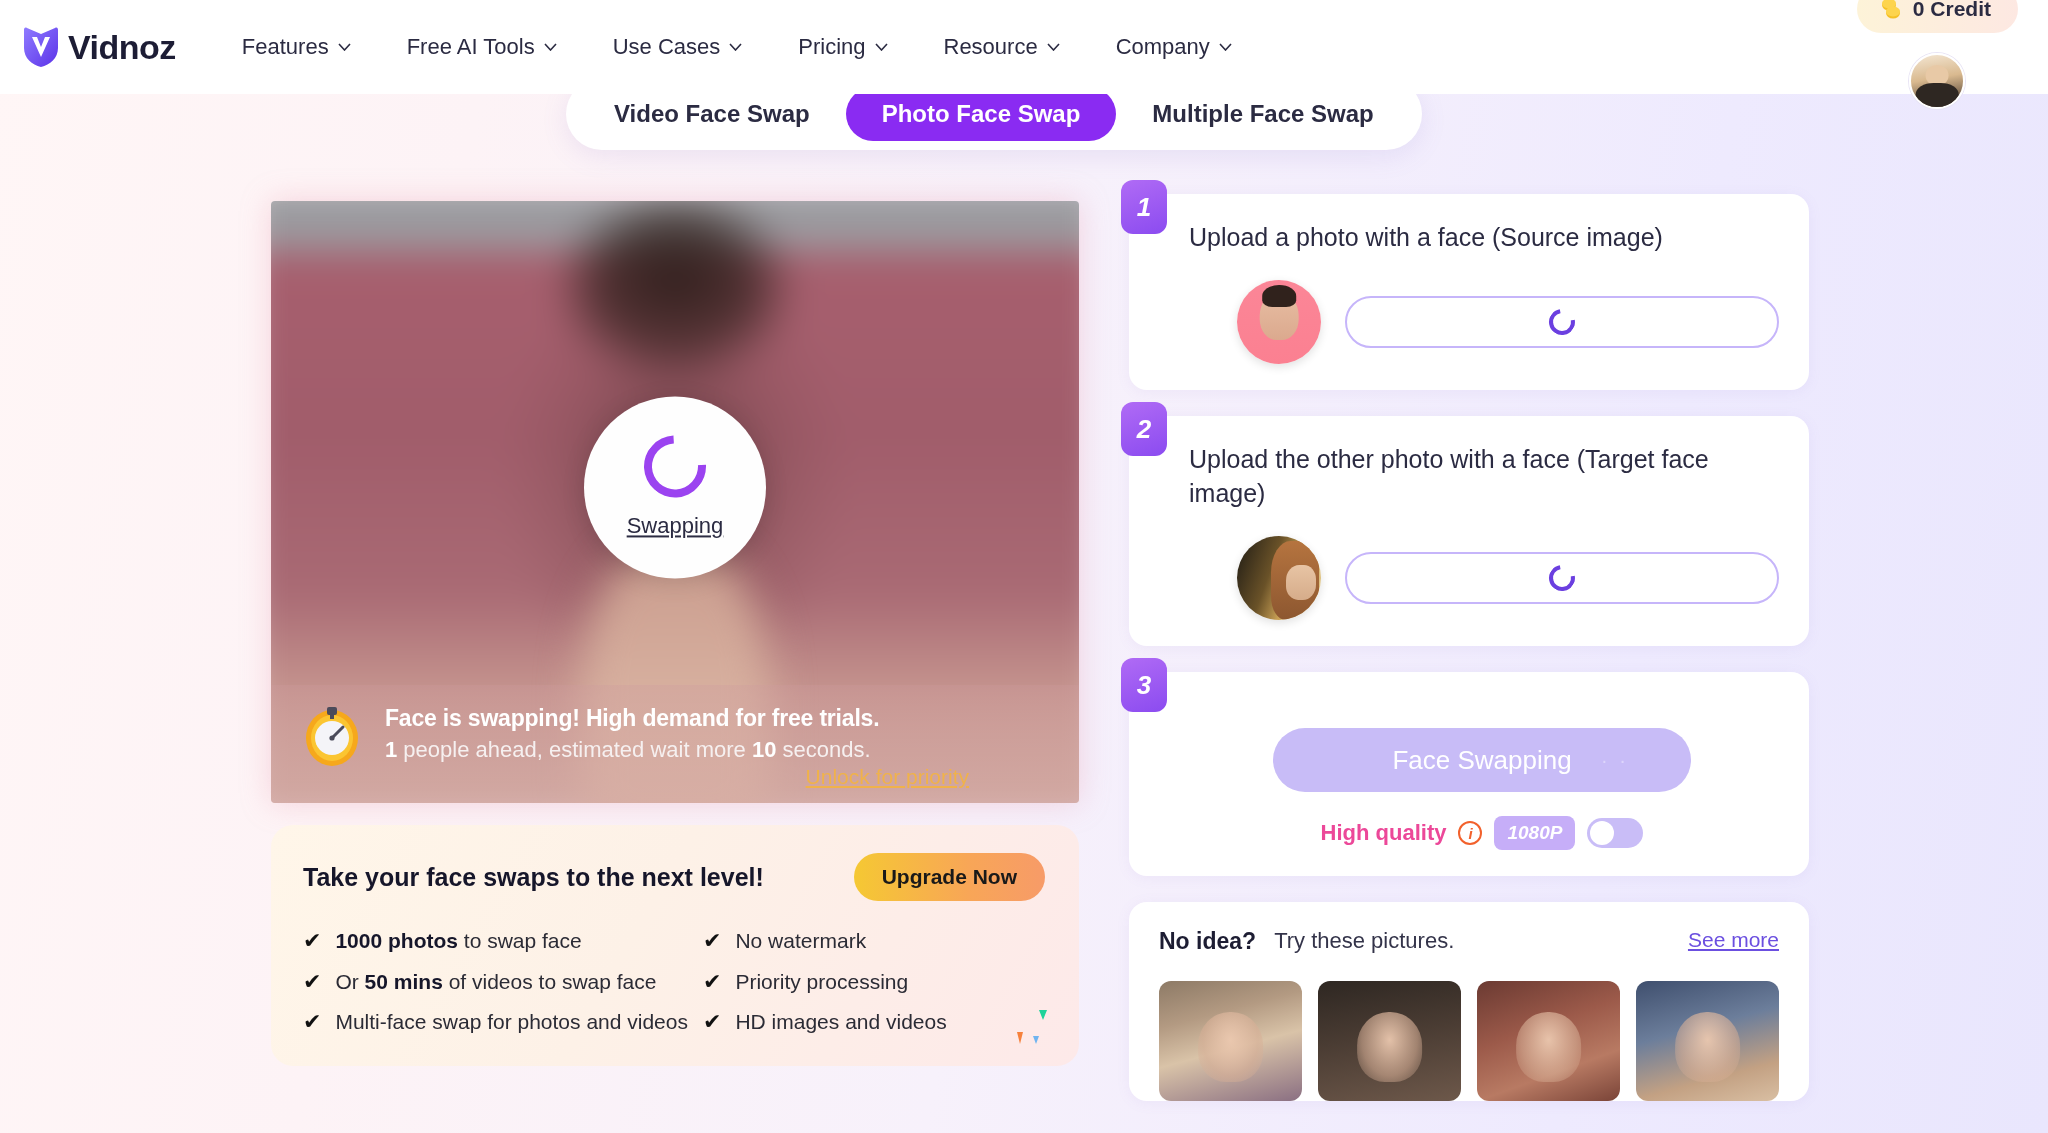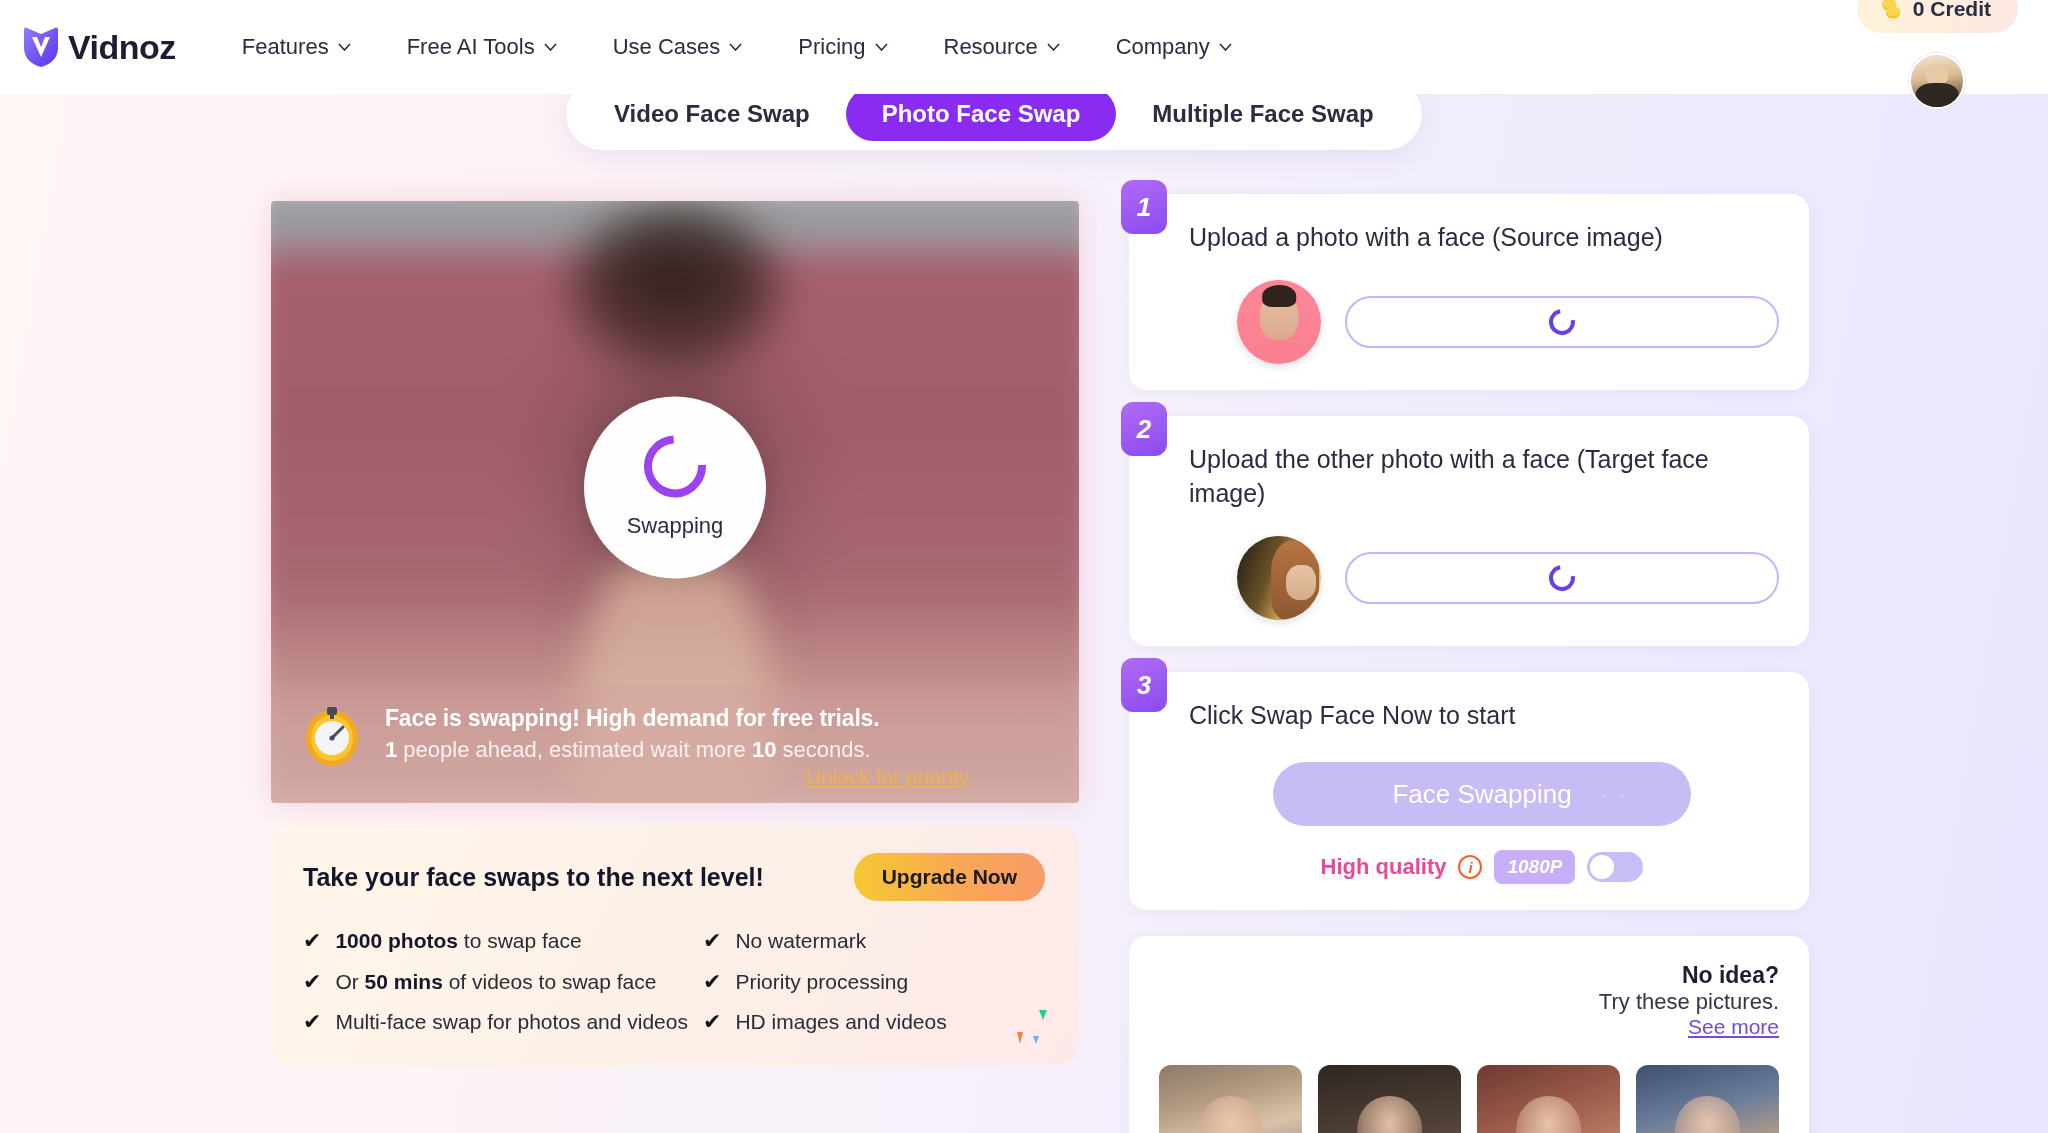--- a/index.html
+++ b/index.html
@@ -120,21 +120,21 @@
     align-items: center; justify-content: center;
     gap: 16px;
     box-shadow: 0 4px 24px rgba(0,0,0,0.12);
   }
   .ring {
     width: 62px; height: 62px; border-radius: 50%;
     border: 8px solid #9b43f0;
     border-top-color: transparent;
     transform: rotate(42deg);
   }
-  .spinner-label { font-size: 22px; color: #2b2b42; }
+  .spinner-label { font-size: 22px; color: #2b2b42; text-decoration: underline; }
 
   .banner {
     position: absolute; left: 0; right: 0; bottom: 0;
     height: 118px;
     background: linear-gradient(180deg, rgba(206,155,158,0.30) 0%, rgba(206,160,160,0.45) 100%);
     padding: 16px 24px 10px 30px;
     display: flex; align-items: flex-start; gap: 22px;
   }
   .stopwatch { width: 62px; height: 62px; flex: none; margin-top: 4px; }
   .banner-text { padding-top: 4px; }
@@ -286,21 +286,21 @@
   .toggle .knob {
     position: absolute; left: 3px; top: 3px;
     width: 24px; height: 24px; border-radius: 50%; background: #fff;
   }
 
   .ideas-card {
     background: #ffffff; border-radius: 18px;
     padding: 26px 30px 0 30px;
     box-shadow: 0 2px 14px rgba(140,120,200,0.08);
   }
-  .ideas-head { display: flex; align-items: flex-end; flex-direction: column; }
+  .ideas-head { display: flex; align-items: flex-start; }
   .ideas-title { font-size: 23px; font-weight: bold; color: #1d1d33; }
   .ideas-sub { font-size: 22px; color: #34344a; margin-left: 18px; }
   .see-more {
     margin-left: auto; font-size: 21px; color: #6b4fe0;
     text-decoration: underline; cursor: pointer;
   }
   .ideas-grid {
     display: flex; gap: 16px; margin-top: 26px;
   }
   .idea-thumb {
@@ -515,21 +515,20 @@
       <div class="step-body">
         <div class="thumb thumb-tgt"></div>
         <div class="load-pill">
           <div class="ring-sm"></div>
         </div>
       </div>
     </div>
 
     <div class="step-card">
       <div class="step-badge">3</div>
-      <div class="step-title">Click Swap Face Now to start</div>
       <button class="swap-btn">
         <span>Face Swapping</span>
         <span class="swap-dots">· ·</span>
       </button>
       <div class="quality-row">
         <span class="quality-label">High quality</span>
         <span class="info-icon">i</span>
         <span class="res-badge">1080P</span>
         <span class="toggle">
             <span class="knob"></span>

